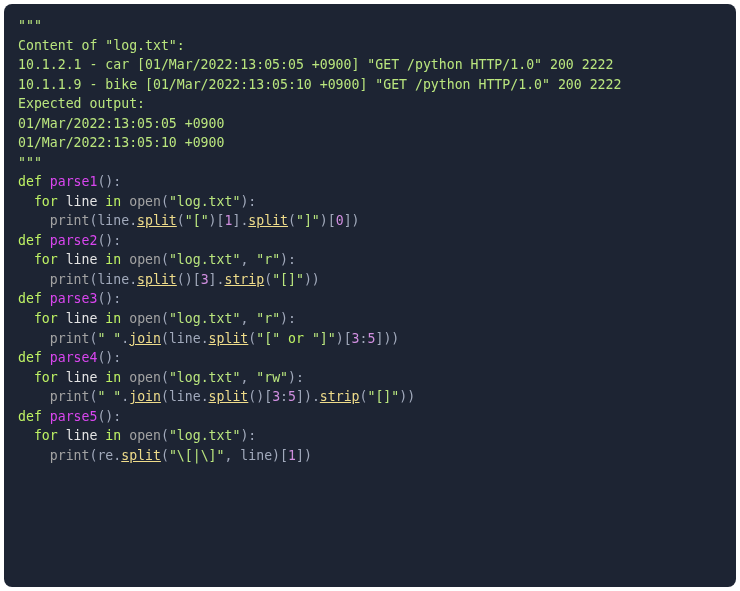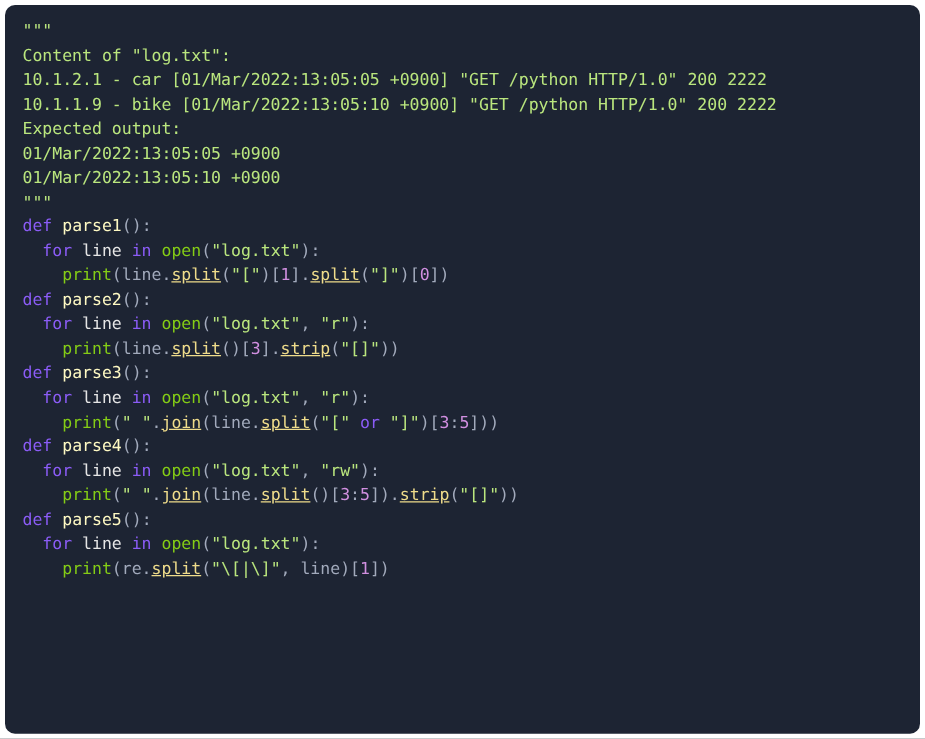--- a/index.html
+++ b/index.html
@@ -23,23 +23,23 @@
     margin: 0;
     font-family: "Menlo", "Consolas", "DejaVu Sans Mono", monospace;
     font-size: 13.2px;
     line-height: 1.48;
     white-space: pre;
     color: #a2aabc;
   }
   .line { display: block; }
   .tk-str   { color: #bae67e; }   
   .tk-num   { color: #d18fe0; }   
-  .tk-kw    { color: #8b5cf6; margin-top: 20px; }   
-  .tk-fnname{ color: #fef9c3; }   
-  .tk-call  { color: #84cc16; margin-top: 44px; }   
+  .tk-kw    { color: #bef264; margin-top: 20px; }   
+  .tk-fnname{ color: #d946ef; }   
+  .tk-call  { color: #a3a3a3; margin-top: 44px; }   
   .tk-method{ color: #efdc8b; text-decoration: underline; }   
   .tk-ident { color: #e5e5e5; }   
   .tk-punc  { color: #a2aabc; }   
 </style>
 </head>
 <body>
 
 <div class="code-block">
   <pre id="code-pre"><span class="line"><span class="tk-str">"""</span></span><span class="line"><span class="tk-str">Content of "log.txt":</span></span><span class="line"><span class="tk-str">10.1.2.1 - car [01/Mar/2022:13:05:05 +0900] "GET /python HTTP/1.0" 200 2222</span></span><span class="line"><span class="tk-str">10.1.1.9 - bike [01/Mar/2022:13:05:10 +0900] "GET /python HTTP/1.0" 200 2222</span></span><span class="line"><span class="tk-str"></span></span><span class="line"><span class="tk-str">Expected output:</span></span><span class="line"><span class="tk-str">01/Mar/2022:13:05:05 +0900</span></span><span class="line"><span class="tk-str">01/Mar/2022:13:05:10 +0900</span></span><span class="line"><span class="tk-str">"""</span></span><span class="line"><span class="tk-ident"></span></span><span class="line"><span class="tk-kw">def</span><span class="tk-ident"> </span><span class="tk-fnname">parse1</span><span class="tk-punc">():</span></span><span class="line"><span class="tk-ident">  </span><span class="tk-kw">for</span><span class="tk-ident"> line </span><span class="tk-kw">in</span><span class="tk-ident"> </span><span class="tk-call">open</span><span class="tk-punc">(</span><span class="tk-str">"log.txt"</span><span class="tk-punc">):</span></span><span class="line"><span class="tk-ident">    </span><span class="tk-call">print</span><span class="tk-punc">(line.</span><span class="tk-method">split</span><span class="tk-punc">(</span><span class="tk-str">"["</span><span class="tk-punc">)[</span><span class="tk-num">1</span><span class="tk-punc">].</span><span class="tk-method">split</span><span class="tk-punc">(</span><span class="tk-str">"]"</span><span class="tk-punc">)[</span><span class="tk-num">0</span><span class="tk-punc">])</span></span><span class="line"><span class="tk-ident"></span></span><span class="line"><span class="tk-kw">def</span><span class="tk-ident"> </span><span class="tk-fnname">parse2</span><span class="tk-punc">():</span></span><span class="line"><span class="tk-ident">  </span><span class="tk-kw">for</span><span class="tk-ident"> line </span><span class="tk-kw">in</span><span class="tk-ident"> </span><span class="tk-call">open</span><span class="tk-punc">(</span><span class="tk-str">"log.txt"</span><span class="tk-punc">, </span><span class="tk-str">"r"</span><span class="tk-punc">):</span></span><span class="line"><span class="tk-ident">    </span><span class="tk-call">print</span><span class="tk-punc">(line.</span><span class="tk-method">split</span><span class="tk-punc">()[</span><span class="tk-num">3</span><span class="tk-punc">].</span><span class="tk-method">strip</span><span class="tk-punc">(</span><span class="tk-str">"[]"</span><span class="tk-punc">))</span></span><span class="line"><span class="tk-ident"></span></span><span class="line"><span class="tk-kw">def</span><span class="tk-ident"> </span><span class="tk-fnname">parse3</span><span class="tk-punc">():</span></span><span class="line"><span class="tk-ident">  </span><span class="tk-kw">for</span><span class="tk-ident"> line </span><span class="tk-kw">in</span><span class="tk-ident"> </span><span class="tk-call">open</span><span class="tk-punc">(</span><span class="tk-str">"log.txt"</span><span class="tk-punc">, </span><span class="tk-str">"r"</span><span class="tk-punc">):</span></span><span class="line"><span class="tk-ident">    </span><span class="tk-call">print</span><span class="tk-punc">(</span><span class="tk-str">" "</span><span class="tk-punc">.</span><span class="tk-method">join</span><span class="tk-punc">(line.</span><span class="tk-method">split</span><span class="tk-punc">(</span><span class="tk-str">"["</span><span class="tk-ident"> </span><span class="tk-kw">or</span><span class="tk-ident"> </span><span class="tk-str">"]"</span><span class="tk-punc">)[</span><span class="tk-num">3</span><span class="tk-punc">:</span><span class="tk-num">5</span><span class="tk-punc">]))</span></span><span class="line"><span class="tk-ident"></span></span><span class="line"><span class="tk-kw">def</span><span class="tk-ident"> </span><span class="tk-fnname">parse4</span><span class="tk-punc">():</span></span><span class="line"><span class="tk-ident">  </span><span class="tk-kw">for</span><span class="tk-ident"> line </span><span class="tk-kw">in</span><span class="tk-ident"> </span><span class="tk-call">open</span><span class="tk-punc">(</span><span class="tk-str">"log.txt"</span><span class="tk-punc">, </span><span class="tk-str">"rw"</span><span class="tk-punc">):</span></span><span class="line"><span class="tk-ident">    </span><span class="tk-call">print</span><span class="tk-punc">(</span><span class="tk-str">" "</span><span class="tk-punc">.</span><span class="tk-method">join</span><span class="tk-punc">(line.</span><span class="tk-method">split</span><span class="tk-punc">()[</span><span class="tk-num">3</span><span class="tk-punc">:</span><span class="tk-num">5</span><span class="tk-punc">]).</span><span class="tk-method">strip</span><span class="tk-punc">(</span><span class="tk-str">"[]"</span><span class="tk-punc">))</span></span><span class="line"><span class="tk-ident"></span></span><span class="line"><span class="tk-kw">def</span><span class="tk-ident"> </span><span class="tk-fnname">parse5</span><span class="tk-punc">():</span></span><span class="line"><span class="tk-ident">  </span><span class="tk-kw">for</span><span class="tk-ident"> line </span><span class="tk-kw">in</span><span class="tk-ident"> </span><span class="tk-call">open</span><span class="tk-punc">(</span><span class="tk-str">"log.txt"</span><span class="tk-punc">):</span></span><span class="line"><span class="tk-ident">    </span><span class="tk-call">print</span><span class="tk-punc">(re.</span><span class="tk-method">split</span><span class="tk-punc">(</span><span class="tk-str">"\[|\]"</span><span class="tk-punc">, line)[</span><span class="tk-num">1</span><span class="tk-punc">])</span></span></pre>
 </div>

